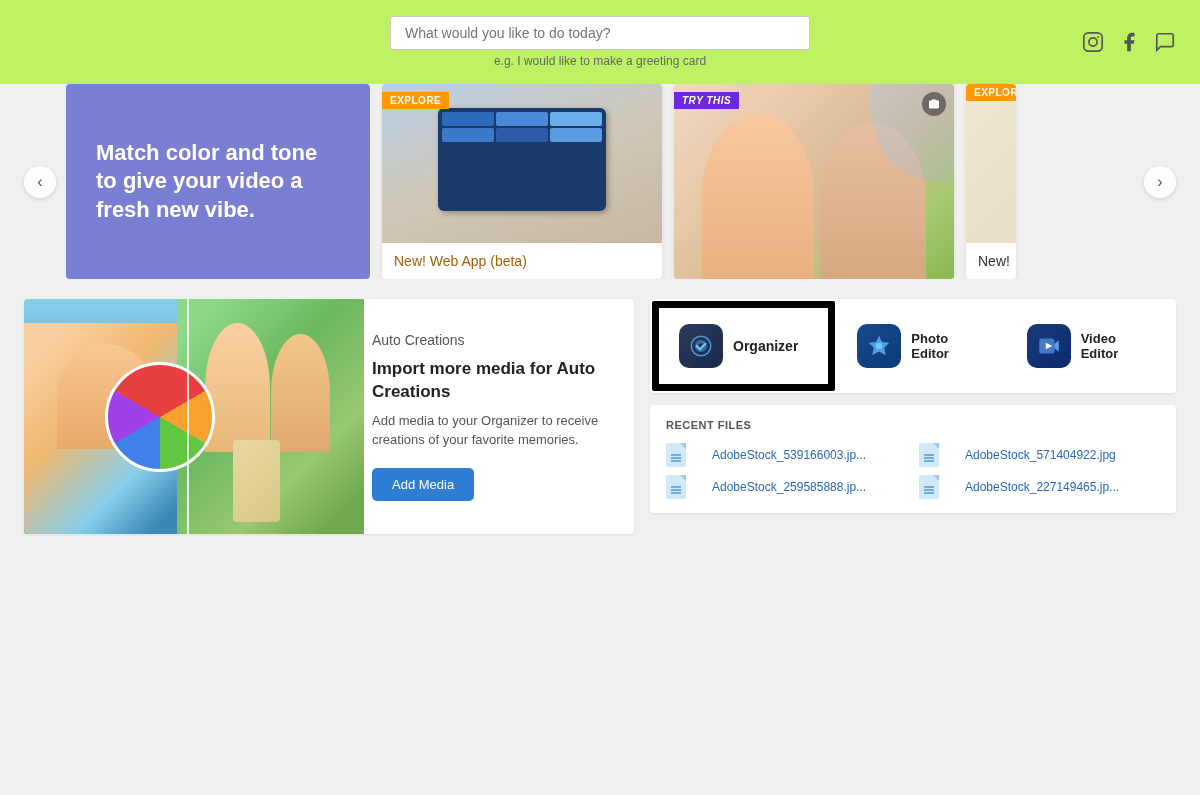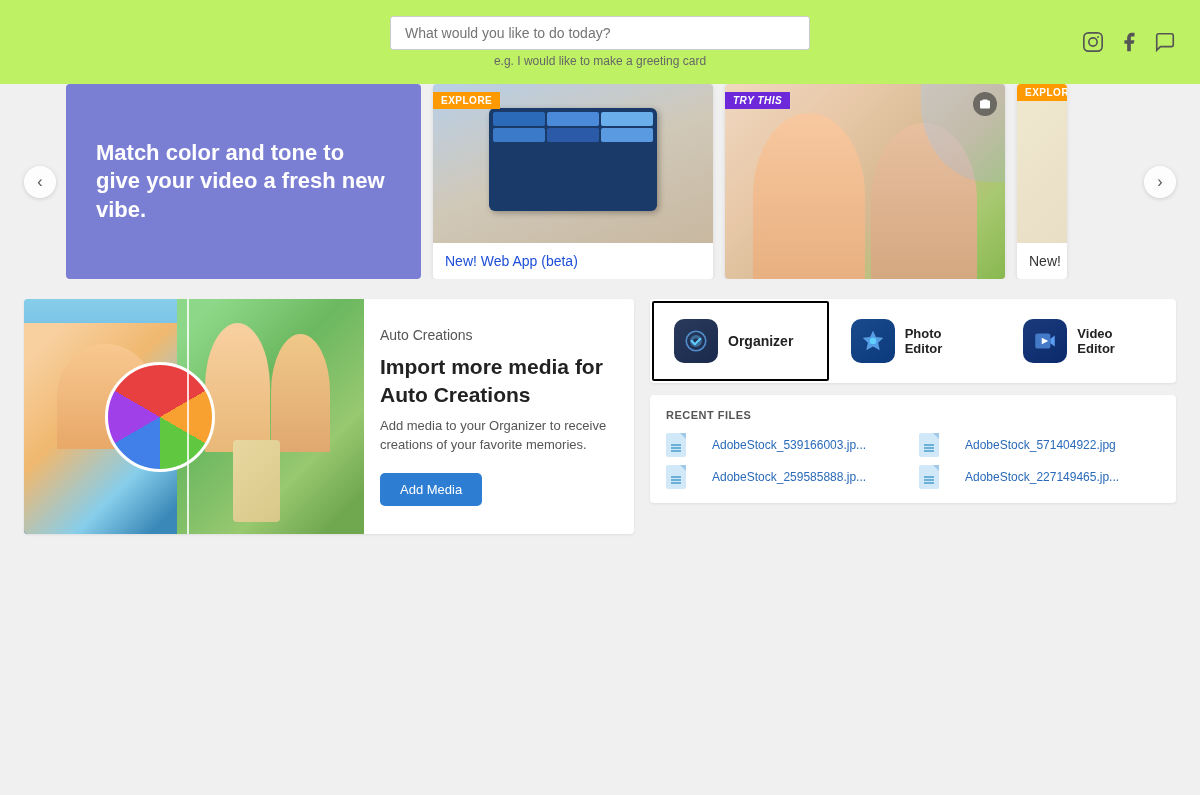--- a/index.html
+++ b/index.html
@@ -87,21 +87,21 @@
     }
     .carousel-items {
       display: flex;
       gap: 12px;
       flex: 1;
       overflow: hidden;
     }
 
     
     .card-purple {
-      width: 355px;
+      width: 304px;
       height: 195px;
       background: #7b7fd4;
       border-radius: 4px;
       flex-shrink: 0;
       display: flex;
       align-items: center;
       padding: 30px;
     }
     .card-purple-text {
       color: white;
@@ -138,21 +138,21 @@
       padding: 3px 8px;
       letter-spacing: 0.5px;
     }
     .card-badge.teal {
       background: #6d28d9;
       font-style: italic;
     }
     .card-label {
       padding: 10px 12px;
       font-size: 14px;
-      color: #1d4ed8;
+      color: #a16207;
       font-weight: 500;
       background: white;
     }
 
     
     .img-tablet {
       width: 100%;
       height: 100%;
       background: linear-gradient(135deg, #d4e8f7 0%, #a8c8e8 30%, #c8d8e8 60%, #e8d0b8 100%);
       position: relative;
@@ -222,32 +222,32 @@
       transform: translate(-50%, -50%);
       width: 110px;
       height: 110px;
       border-radius: 50%;
       border: 3px solid white;
       background: conic-gradient(#e84040 0deg 60deg, #f8a030 60deg 120deg, #60c840 120deg 180deg, #4080e8 180deg 240deg, #a040e8 240deg 300deg, #e84040 300deg 360deg);
       z-index: 2;
     }
 
     .auto-creations-content {
-      padding: 24px 16px;
+      padding: 24px 8px;
       display: flex;
       flex-direction: column;
       justify-content: center;
     }
     .auto-creations-title {
       font-size: 14px;
       color: #555;
       margin-bottom: 10px;
     }
     .auto-creations-heading {
-      font-size: 21px;
+      font-size: 17px;
       font-weight: 700;
       color: #222;
       line-height: 1.3;
       margin-bottom: 8px;
     }
     .auto-creations-desc {
       font-size: 13px;
       color: #555;
       line-height: 1.5;
       margin-bottom: 18px;
@@ -282,21 +282,21 @@
     .app-item {
       display: flex;
       align-items: center;
       gap: 10px;
       padding: 16px 20px;
       cursor: pointer;
       flex: 1;
       transition: background 0.1s;
     }
     .app-item.active {
-      border: 2px solid #000000;
+      border: 7px solid #000000;
       border-radius: 2px;
       margin: 2px;
     }
     .app-icon {
       width: 44px;
       height: 44px;
       border-radius: 10px;
       display: flex;
       align-items: center;
       justify-content: center;

